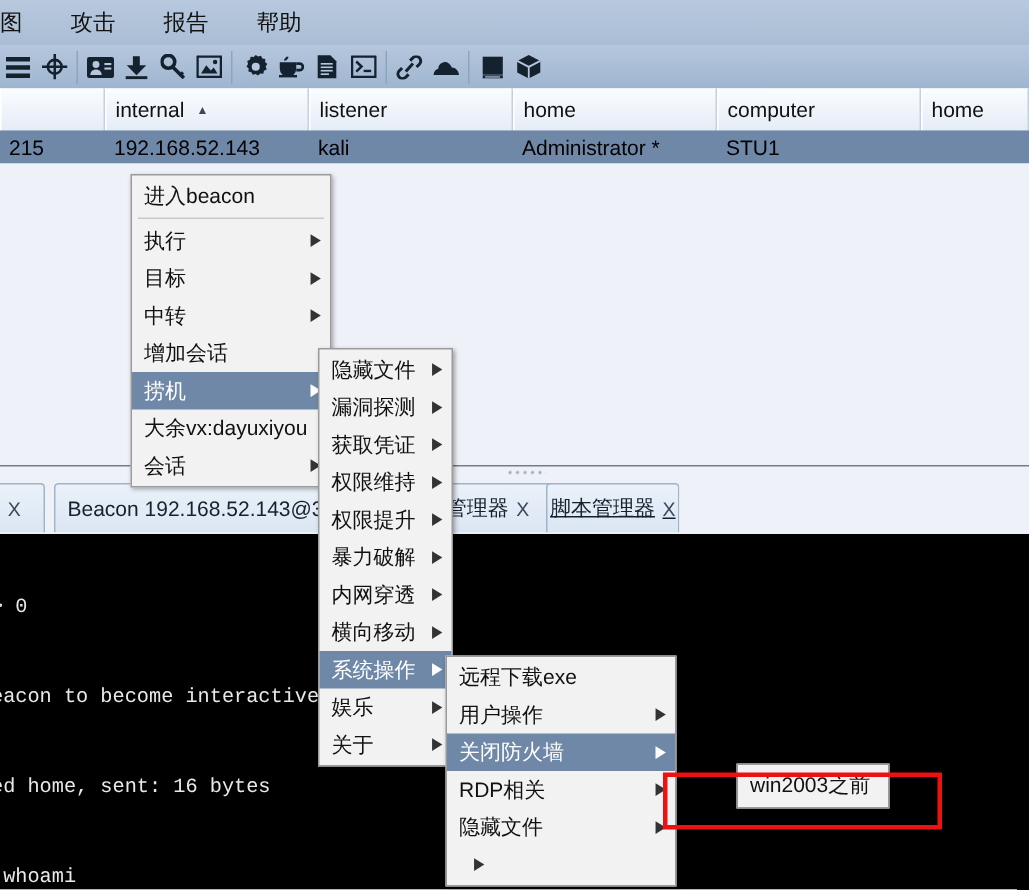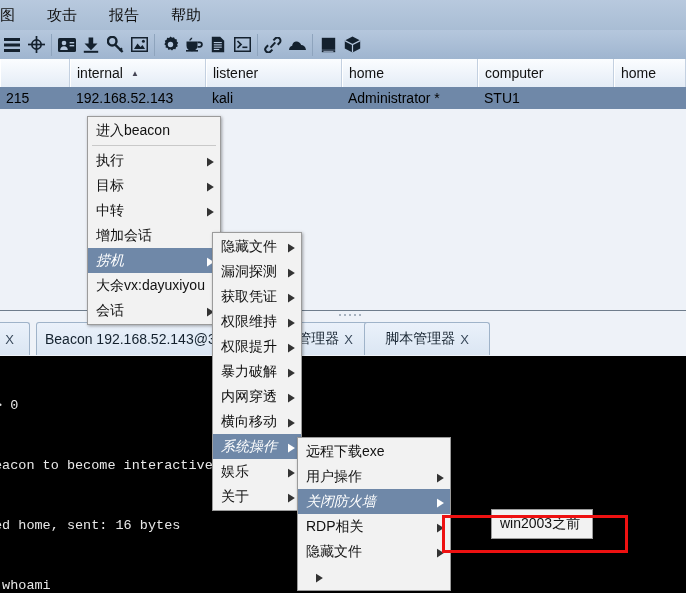--- a/index.html
+++ b/index.html
@@ -87,21 +87,21 @@
     box-shadow:1px 1px 3px rgba(0,0,0,.35);padding:1px 0;z-index:40;
   }
   .menu .item{
     display:flex;align-items:center;height:25px;box-sizing:border-box;
     padding:0 6px 0 8px;font-size:14px;color:#111;white-space:nowrap;position:relative;
   }
   .menu .item .lbl{flex:1;}
   .menu .item .arw{
     font-size:9px;color:#333;margin-left:10px;transform:scaleY(1.25);
   }
-  .menu .item.sel{background:#6f88a8;color:#fff;font-style:italic;}
+  .menu .item.sel{background:#6f88a8;color:#fff;}
   .menu .item.sel .arw{color:#fff;}
   .menu .divider{height:1px;background:#c9c9c9;margin:2px 4px;}
   #menu1{left:87px;top:104px;width:132px;margin-top:12px;}
   #menu2{left:212px;top:232px;width:88px;}
   #menu3{left:297px;top:437px;width:152px;}
   #menu4{left:448px;top:509px;width:100px;margin-left:43px;}
   #menu4 .item{height:26px;}
   
   #redbox{
     position:absolute;left:442px;top:515px;width:186px;height:38px;
@@ -269,21 +269,21 @@
     <span></span>
     <span class="x">X</span>
   </div>
   <div class="tab" style="left:36px;width:250px;justify-content:flex-start;">
     <span>Beacon 192.168.52.143@35</span>
   </div>
   <div class="tab" style="left:282px;width:86px;">
     <span>管理器</span>
     <span class="x">X</span>
   </div>
-  <div class="tab" style="left:364px;width:126px;">
+  <div class="tab" style="left:364px;width:89px;text-decoration:underline;">
     <span>脚本管理器</span>
     <span class="x">X</span>
   </div>
 </div>
 
 <div id="console">
   <div class="ln">&gt; 0</div>
   <div class="ln">eacon to become interactive</div>
   <div class="ln">ed home, sent: 16 bytes</div>
   <div class="ln"> whoami</div>

